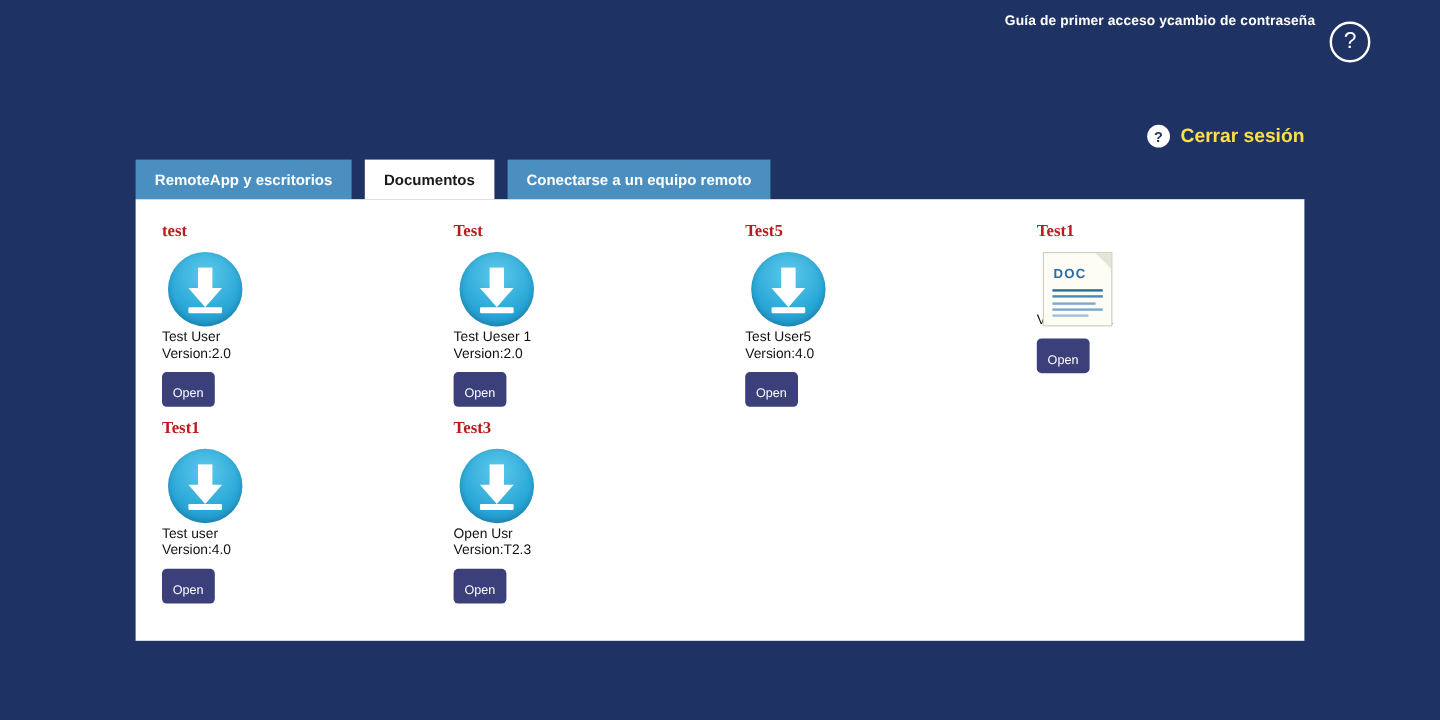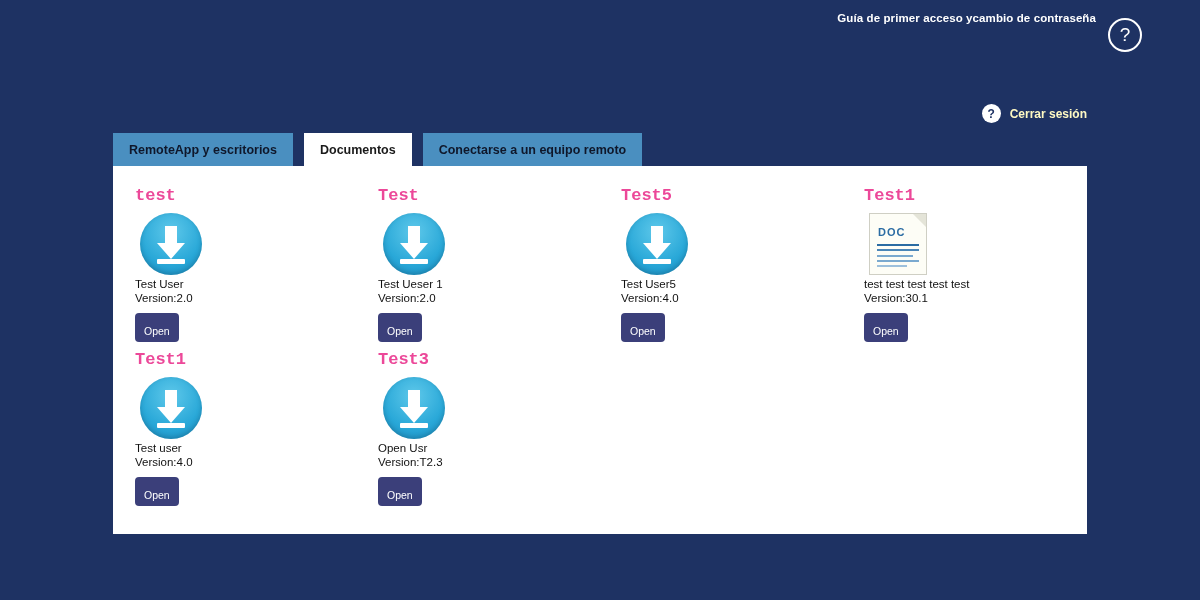--- a/index.html
+++ b/index.html
@@ -84,41 +84,41 @@
     border-radius: 50%;
     background: #ffffff;
     color: #1e3263;
     font-size: 12px;
     font-weight: bold;
     display: flex;
     align-items: center;
     justify-content: center;
   }
   .logout-label {
-    color: #fef9c3;
-    font-size: 12px;
+    color: #fde047;
+    font-size: 16px;
     font-weight: bold;
   }
   
   .tabs {
     position: absolute;
     left: 113px;
     top: 133px;
     display: flex;
     align-items: flex-end;
     height: 33px;
   }
   .tab {
     height: 33px;
     display: flex;
     align-items: center;
     padding: 0 16px;
     font-size: 12.5px;
     font-weight: bold;
-    color: #0f172a;
+    color: #ffffff;
     background: #4a8fc0;
     margin-right: 11px;
     box-sizing: border-box;
     cursor: pointer;
     white-space: nowrap;
   }
   .tab.active {
     background: #ffffff;
     color: #1a1a1a;
   }
@@ -137,24 +137,24 @@
     padding: 20px 0 0 0;
   }
   .doc-card {
     width: 243px;
     box-sizing: border-box;
     padding-left: 22px;
     height: 164px;
     position: relative;
   }
   .doc-title {
-    font-size: 17px;
-    font-weight: bold;
-    color: #ec4899;
-    font-family: Liberation Mono, monospace;
+    font-size: 14px;
+    font-weight: bold;
+    color: #b91c1c;
+    font-family: Liberation Serif, serif;
     margin: 0 0 8px 0;
   }
   .icon-wrap {
     width: 62px;
     height: 50px;
     position: relative;
     margin-left: 5px;
   }
   .dl-icon {
     width: 62px;
@@ -317,21 +317,20 @@
         <div class="doc-icon">
           <div class="fold"></div>
           <div class="doc-label">DOC</div>
           <div class="line l1"></div>
           <div class="line l2"></div>
           <div class="line l3"></div>
           <div class="line l4"></div>
           <div class="line l5"></div>
         </div>
       </div>
-      <div class="doc-desc">test test test test test</div>
       <div class="doc-version">Version:30.1</div>
       <button class="open-btn">Open</button>
     </div>
 
     <div class="doc-card">
       <div class="doc-title">Test1</div>
       <div class="icon-wrap">
         <div class="dl-icon">
             <div class="dl-base"></div>
           </div>

